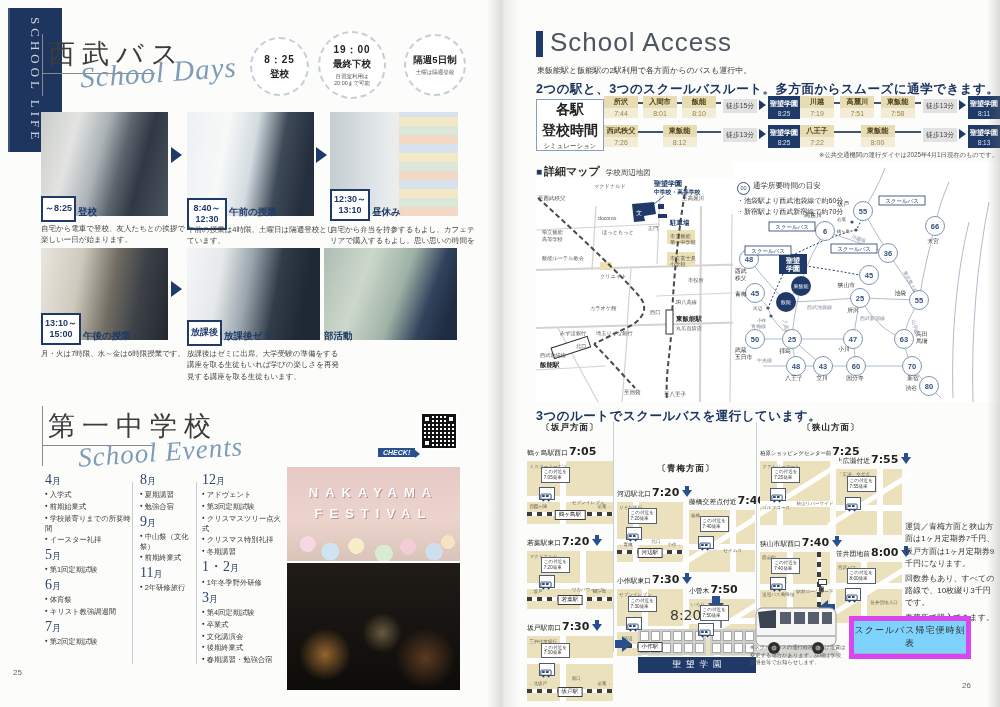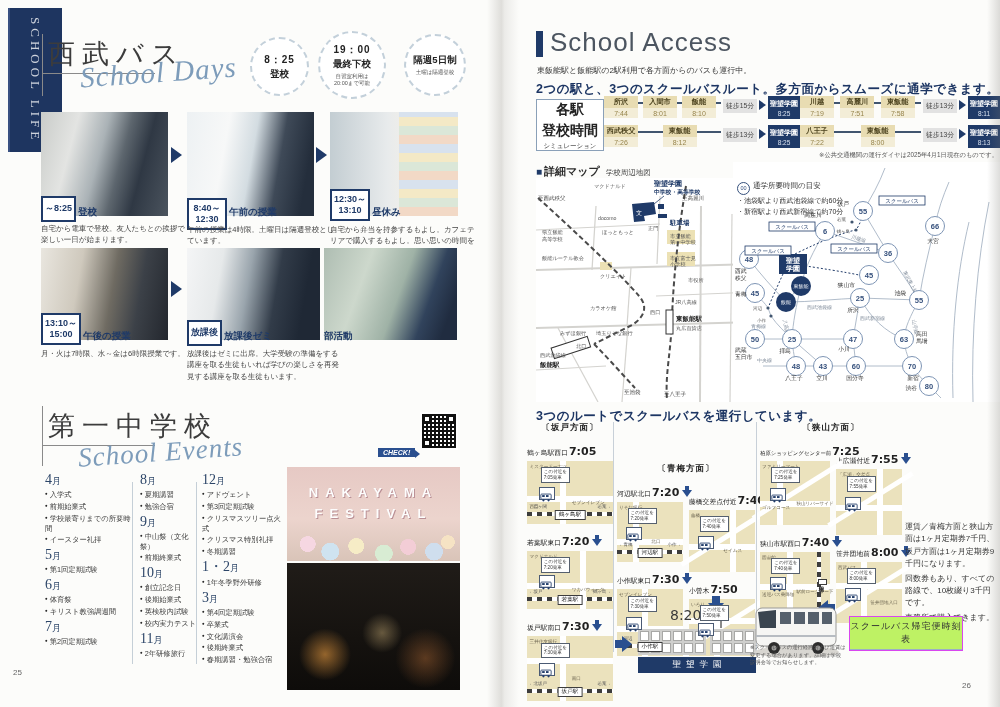--- a/index.html
+++ b/index.html
@@ -160,21 +160,21 @@
   #building{position:absolute;width:118px}
   .bwings{display:flex;gap:4px}
   .bwing{background:#cfcfcd;padding:2px;display:grid;gap:2px}
   .bwing.w1{width:66px;grid-template-columns:repeat(6,1fr)}
   .bwing.w2{width:44px;grid-template-columns:repeat(4,1fr)}
   .bwing i{background:#fff;border:1px solid #a8a8a6;height:8px;display:block}
   .bband{margin-top:2px;background:#1f3a68;color:#fff;text-align:center;font-size:8.5px;
     letter-spacing:5px;padding:2px 0 2px 5px}
   #bus-photo{position:absolute}
   .busnote{position:absolute;width:96px;font-size:5.3px;line-height:1.45;color:#555}
-  #timetable{position:absolute;width:112px;background:#bef264;border:1px solid #d946ef}
+  #timetable{position:absolute;width:112px;background:#7dd3fc;border:5px solid #d946ef}
   #timetable .tt-title{font-size:9px;color:#333;text-align:center;padding:3px 0;
     border-bottom:1px solid #9ab0c4;letter-spacing:1px}
   #timetable .tt-body{display:flex;padding:3px 5px 4px 7px}
   #timetable .tt-col{flex:1;font-size:7.2px;line-height:1.55;color:#333}
   #timetable .tt-col .hd{font-size:7.2px}
 </style>
 </head>
 <body>
 
 <div id="spread">
@@ -295,27 +295,20 @@
         <div class="ecol" style="left: 95px; width: 58px;">
           <div class="emon">
             <div><span class="enum">8</span><span class="eunit">月</span></div>
             <p class="eit">夏期講習</p>
             <p class="eit">勉強合宿</p>
           </div>
           <div class="emon">
             <div><span class="enum">9</span><span class="eunit">月</span></div>
             <p class="eit">中山祭（文化祭）</p>
             <p class="eit">前期終業式</p>
-          </div>
-          <div class="emon">
-            <div><span class="enum">10</span><span class="eunit">月</span></div>
-            <p class="eit">創立記念日</p>
-            <p class="eit">後期始業式</p>
-            <p class="eit">英検校内試験</p>
-            <p class="eit">校内実力テスト</p>
           </div>
           <div class="emon">
             <div><span class="enum">11</span><span class="eunit">月</span></div>
             <p class="eit">2年研修旅行</p>
           </div>
         </div>
         <div class="ecol" style="left: 157px; width: 82px;">
           <div class="emon">
             <div><span class="enum">12</span><span class="eunit">月</span></div>
             <p class="eit">アドヴェント</p>

